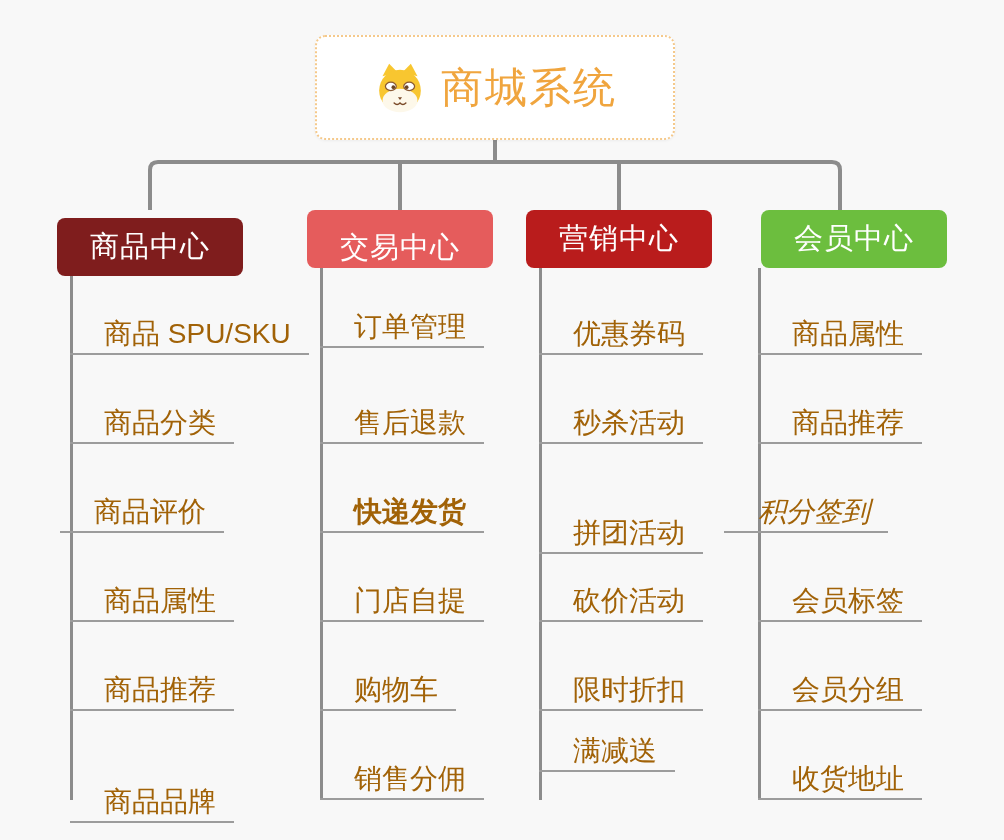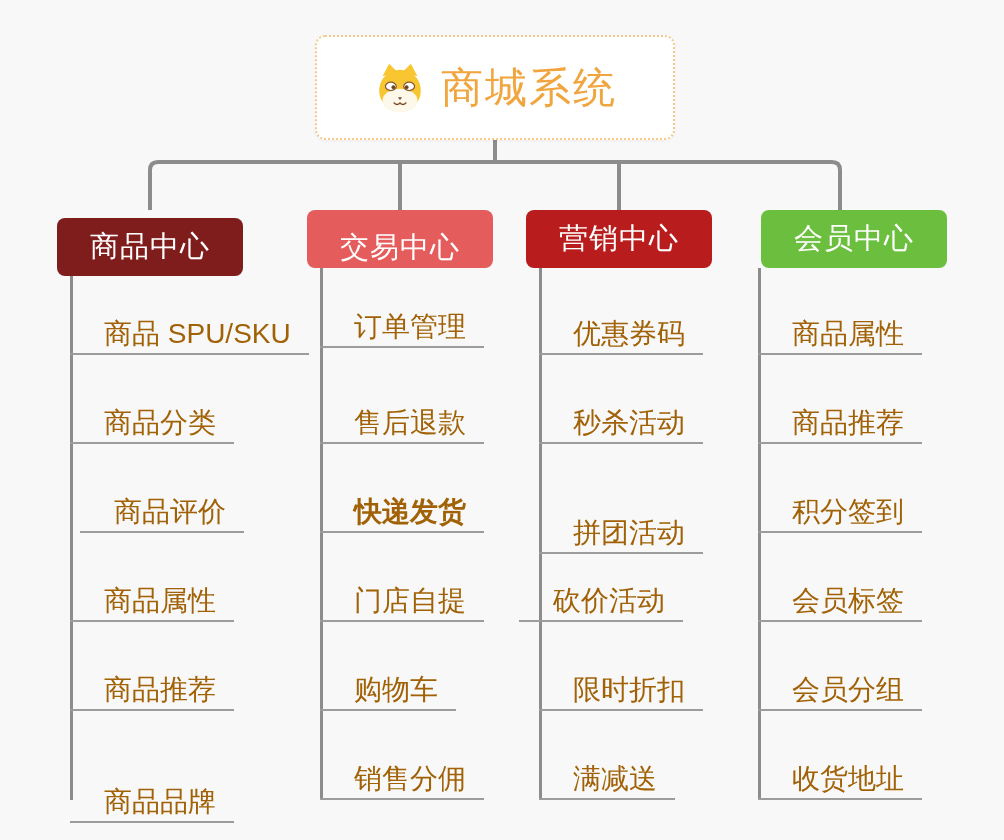--- a/index.html
+++ b/index.html
@@ -73,21 +73,21 @@
   <div id="branches">
       <div class="branch-node" style="left: 57px; background: #7f1d1d; margin-top: 8px;">
         <span>商品中心</span>
       </div>
       <div class="leaf" style="left: 70px; top: 307px; border-bottom-color: rgb(156, 156, 156);">
         <span>商品 SPU/SKU</span>
       </div>
       <div class="leaf" style="left: 70px; top: 396px; border-bottom-color: rgb(156, 156, 156);">
         <span>商品分类</span>
       </div>
-      <div class="leaf" style="left: 80px; top: 485px; border-bottom-color: rgb(156, 156, 156);">
+      <div class="leaf" style="left: 60px; top: 485px; border-bottom-color: rgb(156, 156, 156);">
         <span>商品评价</span>
       </div>
       <div class="leaf" style="left: 70px; top: 574px; border-bottom-color: rgb(156, 156, 156);">
         <span>商品属性</span>
       </div>
       <div class="leaf" style="left: 70px; top: 663px; border-bottom-color: rgb(156, 156, 156);">
         <span>商品推荐</span>
       </div>
       <div class="leaf" style="left: 70px; top: 775px; border-bottom-color: rgb(156, 156, 156);">
         <span>商品品牌</span>
@@ -118,39 +118,39 @@
       </div>
       <div class="leaf" style="left: 539px; top: 307px; border-bottom-color: rgb(156, 156, 156);">
         <span>优惠券码</span>
       </div>
       <div class="leaf" style="left: 539px; top: 396px; border-bottom-color: rgb(156, 156, 156);">
         <span>秒杀活动</span>
       </div>
       <div class="leaf" style="left: 539px; top: 506px; border-bottom-color: rgb(156, 156, 156);">
         <span>拼团活动</span>
       </div>
-      <div class="leaf" style="left: 519px; top: 574px; border-bottom-color: rgb(156, 156, 156);">
+      <div class="leaf" style="left: 539px; top: 574px; border-bottom-color: rgb(156, 156, 156);">
         <span>砍价活动</span>
       </div>
       <div class="leaf" style="left: 539px; top: 663px; border-bottom-color: rgb(156, 156, 156);">
         <span>限时折扣</span>
       </div>
-      <div class="leaf" style="left: 539px; top: 752px; border-bottom-color: rgb(156, 156, 156);">
+      <div class="leaf" style="left: 539px; top: 724px; border-bottom-color: rgb(156, 156, 156);">
         <span>满减送</span>
       </div>
       <div class="branch-node" style="left: 745px; background: rgb(108, 190, 62); margin-left: 16px;">
         <span>会员中心</span>
       </div>
       <div class="leaf" style="left: 758px; top: 307px; border-bottom-color: rgb(156, 156, 156);">
         <span>商品属性</span>
       </div>
       <div class="leaf" style="left: 758px; top: 396px; border-bottom-color: rgb(156, 156, 156);">
         <span>商品推荐</span>
       </div>
-      <div class="leaf" style="left: 758px; top: 485px; border-bottom-color: rgb(156, 156, 156);">
+      <div class="leaf" style="left: 724px; top: 485px; border-bottom-color: rgb(156, 156, 156); font-style: italic;">
         <span>积分签到</span>
       </div>
       <div class="leaf" style="left: 758px; top: 574px; border-bottom-color: rgb(156, 156, 156);">
         <span>会员标签</span>
       </div>
       <div class="leaf" style="left: 758px; top: 663px; border-bottom-color: rgb(156, 156, 156);">
         <span>会员分组</span>
       </div>
       <div class="leaf" style="left: 758px; top: 752px; border-bottom-color: rgb(156, 156, 156);">
         <span>收货地址</span>

